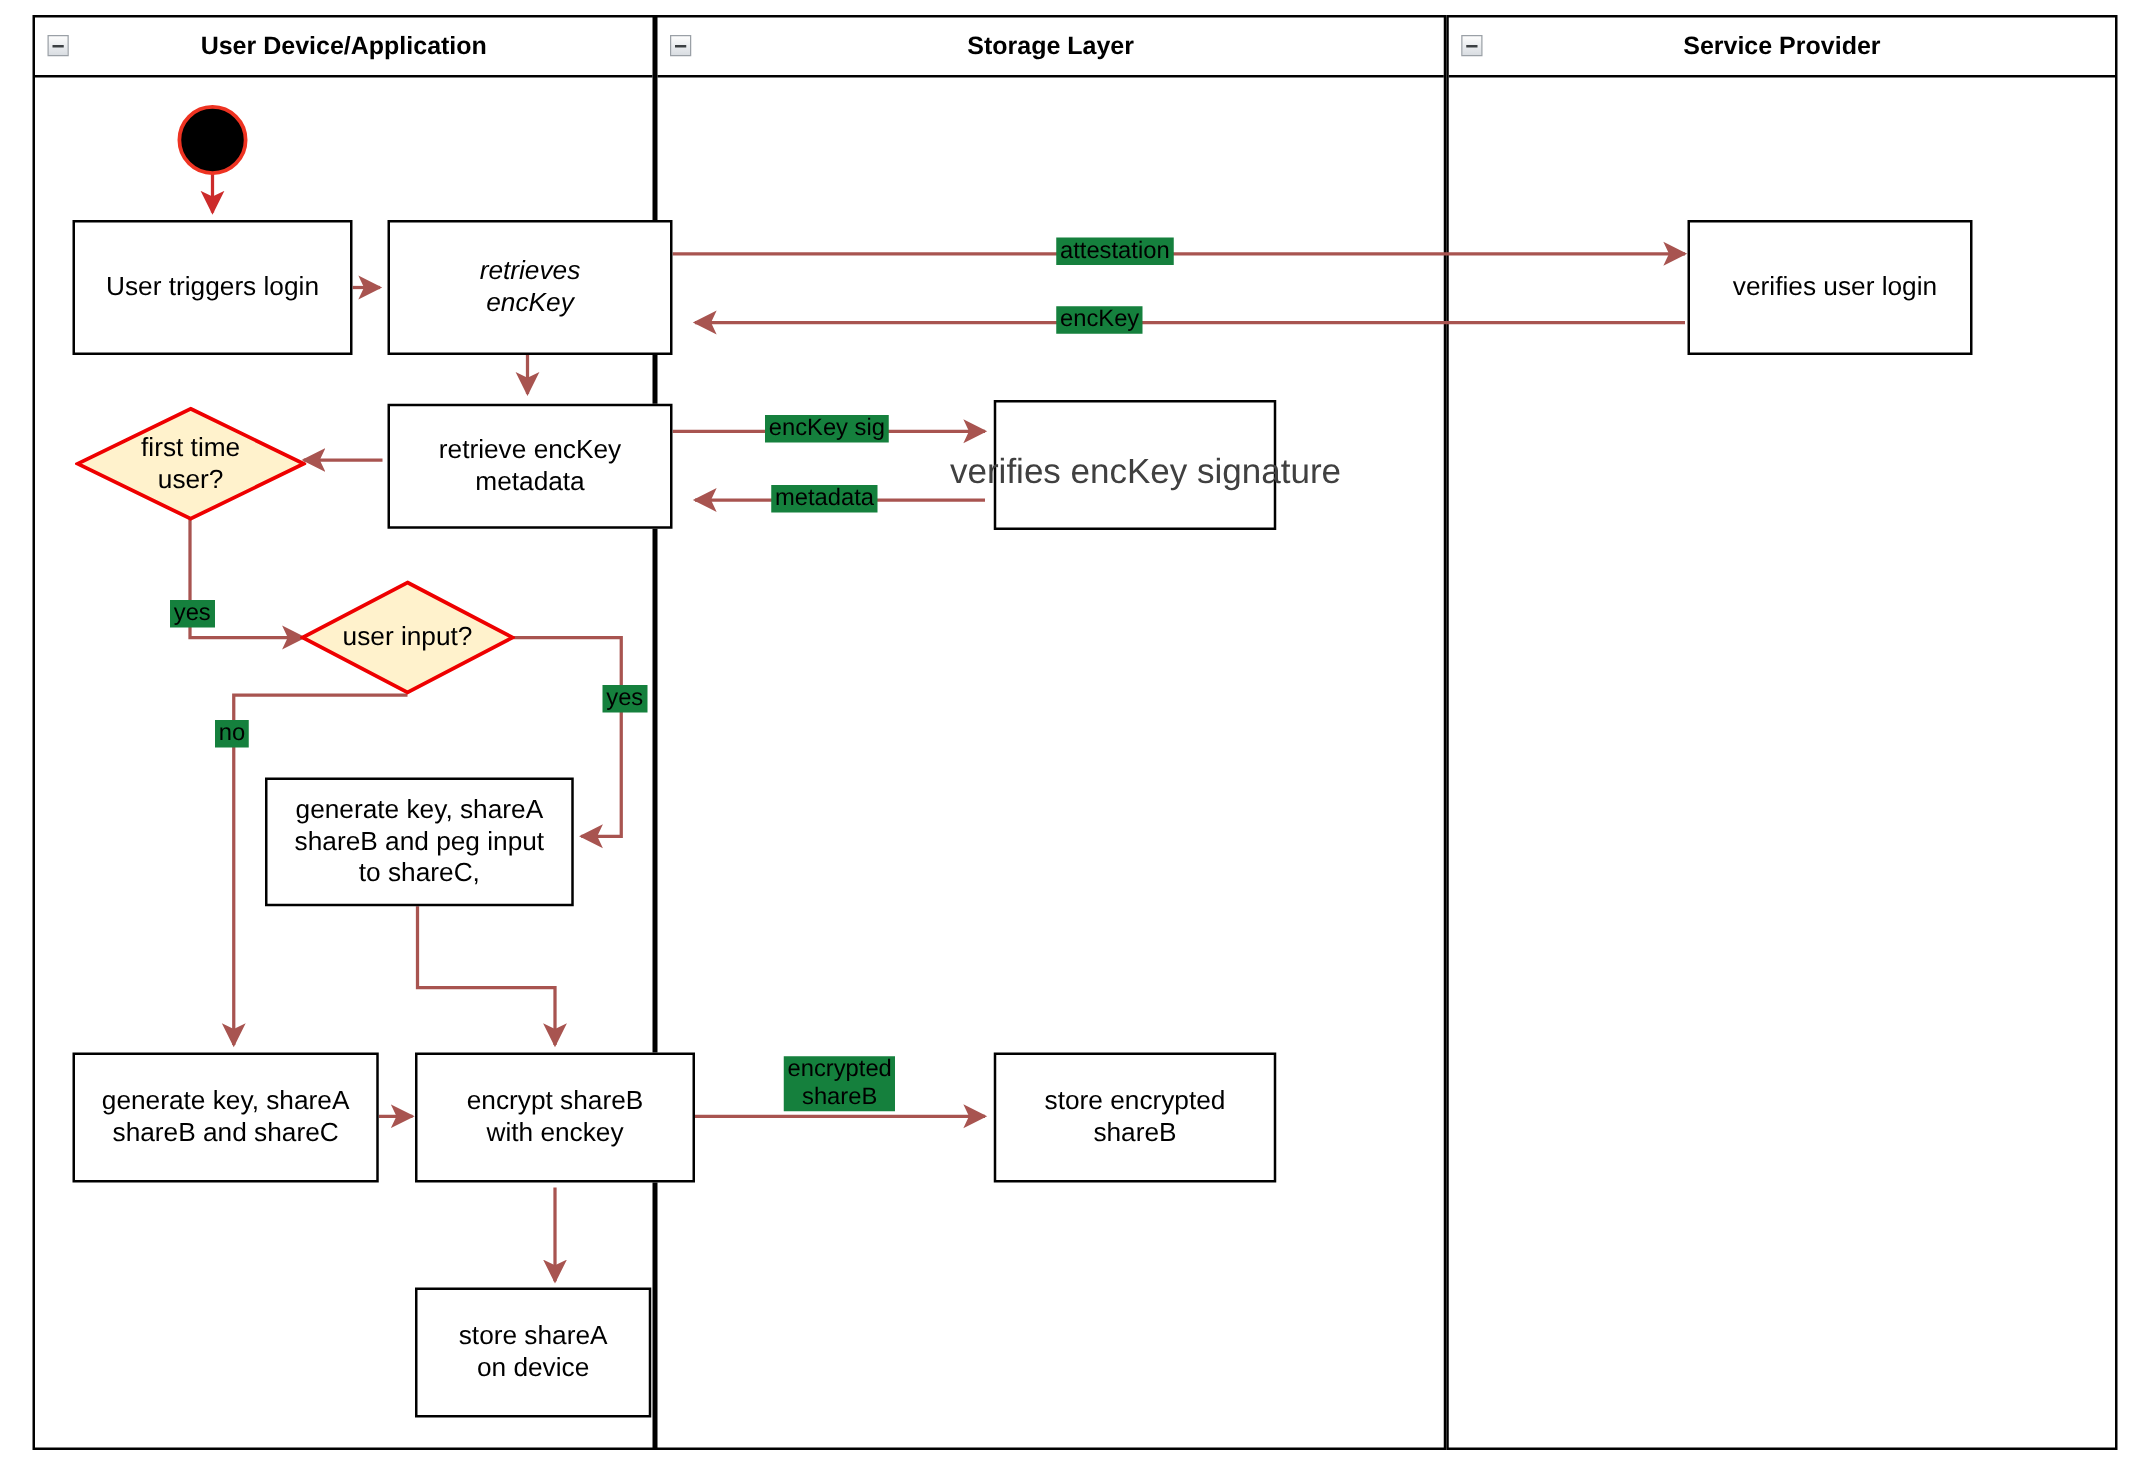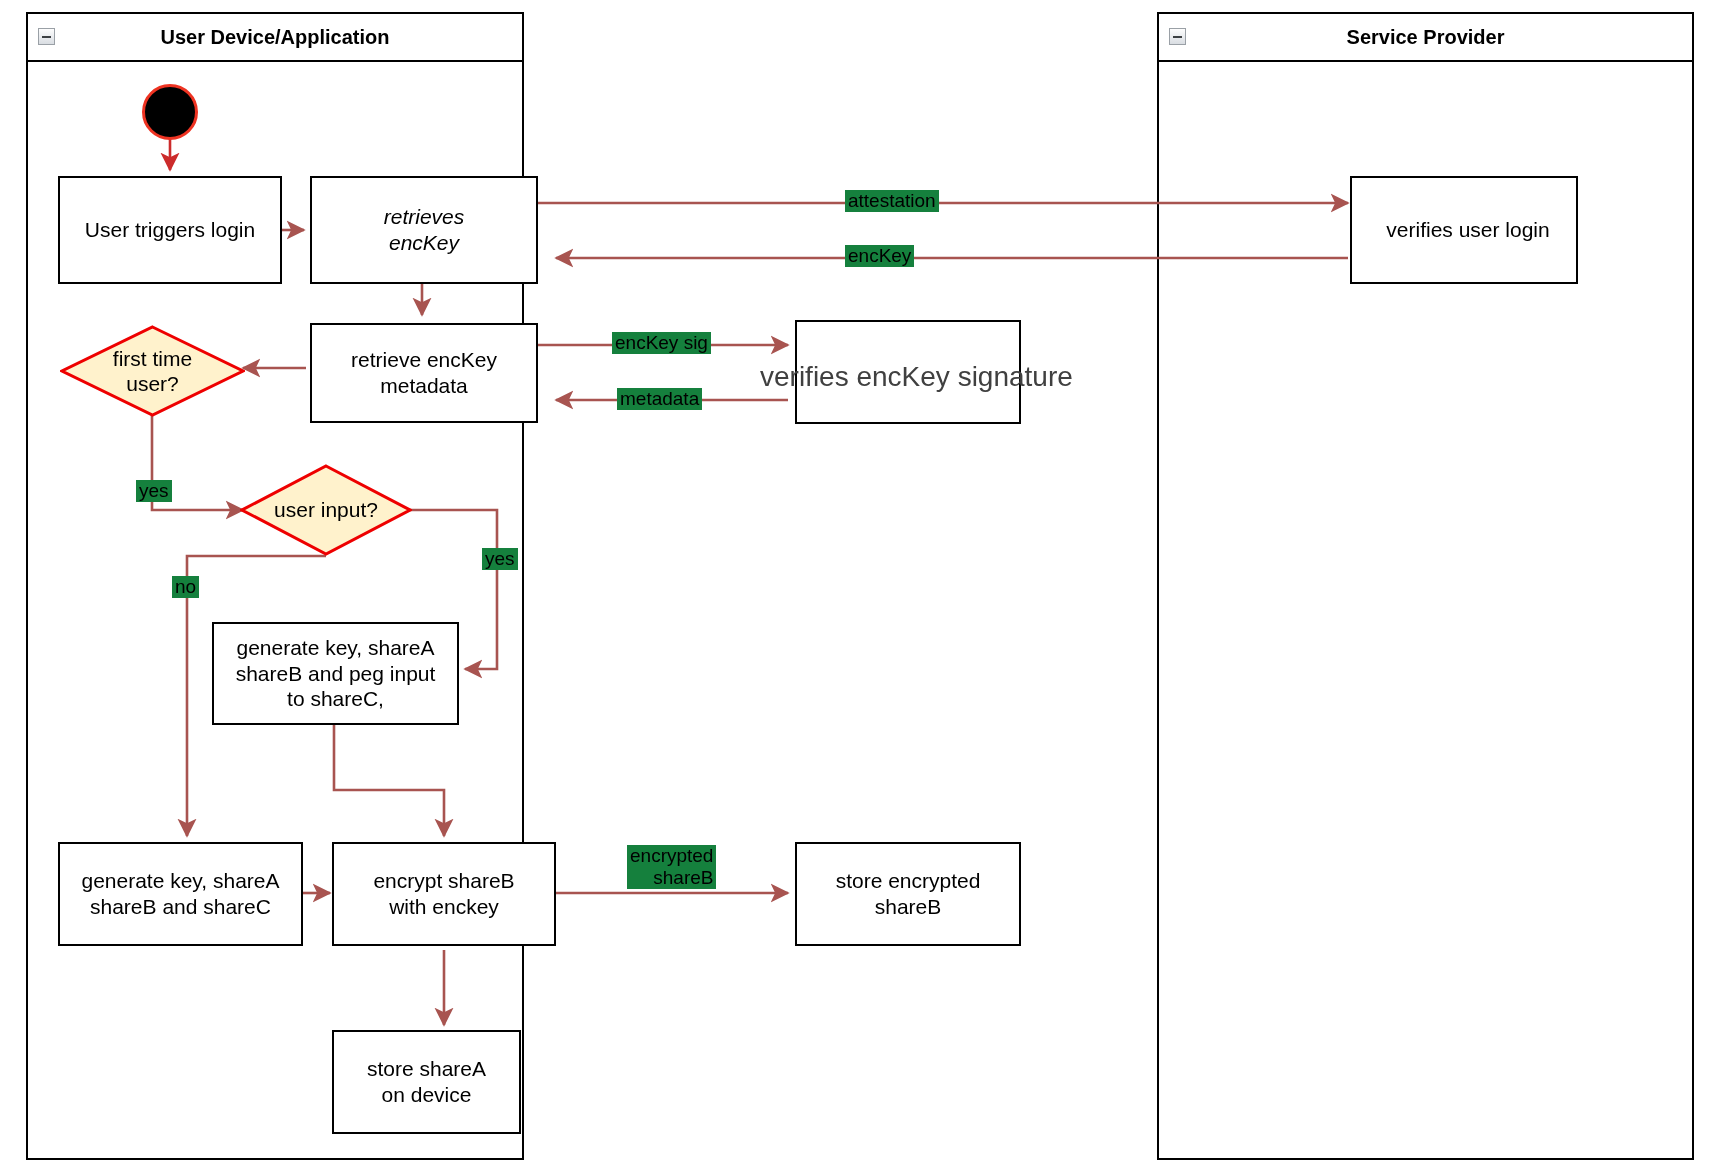--- a/index.html
+++ b/index.html
@@ -141,20 +141,28 @@
 
   <div class="lane" style="left:26px; width:498px;">
     <div class="lane-header">
       <div class="collapse-box">
           <span class="minus"></span>
         </div>
       <span class="lane-title">User Device/Application</span>
     </div>
   </div>
 
+  <div class="lane" style="left:524px; width:633px;">
+    <div class="lane-header">
+      <div class="collapse-box">
+          <span class="minus"></span>
+        </div>
+      <span class="lane-title">Storage Layer</span>
+    </div>
+  </div>
 
   <div class="lane" style="left:1157px; width:537px;">
     <div class="lane-header">
       <div class="collapse-box">
           <span class="minus"></span>
         </div>
       <span class="lane-title">Service Provider</span>
     </div>
   </div>
 
@@ -272,16 +280,16 @@
   <div class="edge-label" style="left:612px; top:332px;">encKey sig</div>
 
   <div class="edge-label" style="left:617px; top:388px;">metadata</div>
 
   <div class="edge-label" style="left:136px; top:480px;">yes</div>
 
   <div class="edge-label" style="left:482px; top:548px;">yes</div>
 
   <div class="edge-label" style="left:172px; top:576px;">no</div>
 
-  <div class="edge-label" style="left:627px; top:845px;text-align:right;">encrypted
+  <div class="edge-label" style="left:627px; top:845px;">encrypted
 shareB</div>
 
 </div>
 
 </body></html>

